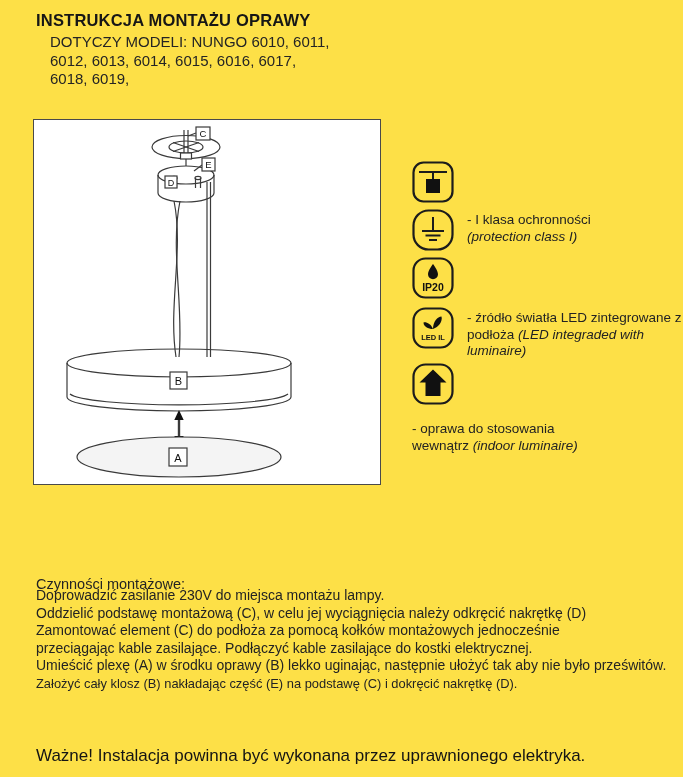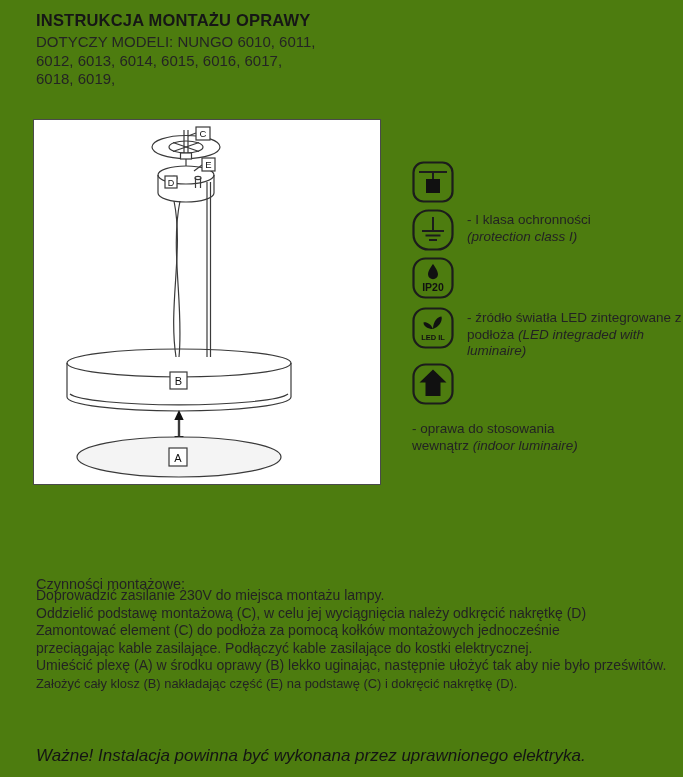--- a/index.html
+++ b/index.html
@@ -1,20 +1,20 @@
 <!DOCTYPE html>
 <html><head>
 <meta charset="utf-8">
 <style>
   html,body{margin:0;padding:0;background:#fff;}
-  .page{position:relative;width:683px;height:777px;background:#4d7c0f;overflow:hidden;
+  .page{position:relative;width:683px;height:777px;background:#fde047;overflow:hidden;
         font-family:"Liberation Sans", sans-serif;color:#1f1f1f;}
   .abs{position:absolute;}
   .title{font-weight:bold;font-size:16.5px;letter-spacing:.2px;color:#161616;}
-  .models{font-size:15px;line-height:18.5px;color:#242424;}
+  .models{font-size:15px;line-height:18.5px;color:#242424;margin-left:14px;}
   .frame{border:1px solid #4a4a4a;background:#fff;}
   
   .lg-row{display:flex;gap:13px;align-items:flex-start;}
   .lg-icon{width:42px;height:42px;flex:0 0 auto;}
   .lg-text{font-size:13.5px;line-height:16.5px;padding-top:3px;color:#232323;}
   .lg-text .en{font-style:italic;}
   .stacked .pl,.stacked .en{display:block;}
   .w232{width:232px;}
   .w190{width:190px;}
   
@@ -166,15 +166,15 @@
 
   <div class="abs steps" style="left:36px;top:587px;">
     <div>Doprowadzić zasilanie 230V do miejsca montażu lampy.</div>
     <div>Oddzielić podstawę montażową (C), w celu jej wyciągnięcia należy odkręcić nakrętkę (D)</div>
     <div>Zamontować element (C) do podłoża za pomocą kołków montażowych jednocześnie</div>
     <div>przeciągając kable zasilające. Podłączyć kable zasilające do kostki elektrycznej.</div>
     <div>Umieścić plexę (A) w środku oprawy (B) lekko uginając, następnie ułożyć tak aby nie było prześwitów.</div>
     <div>Założyć cały klosz (B) nakładając część (E) na podstawę (C) i dokręcić nakrętkę (D).</div>
   </div>
 
-  <div class="abs warning" style="left:36px;top:746px;font-style:italic;">Ważne! Instalacja powinna być wykonana przez uprawnionego elektryka.</div>
+  <div class="abs warning" style="left:36px;top:746px;">Ważne! Instalacja powinna być wykonana przez uprawnionego elektryka.</div>
 
 </div>
 
 </body></html>

